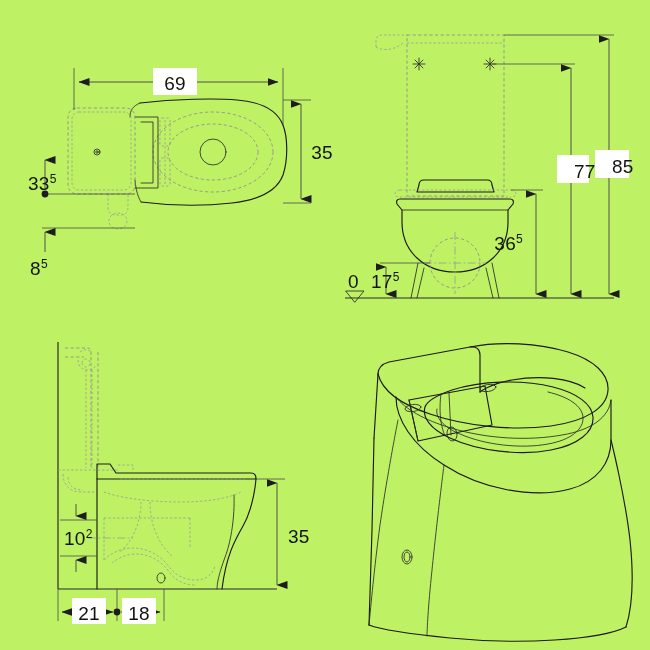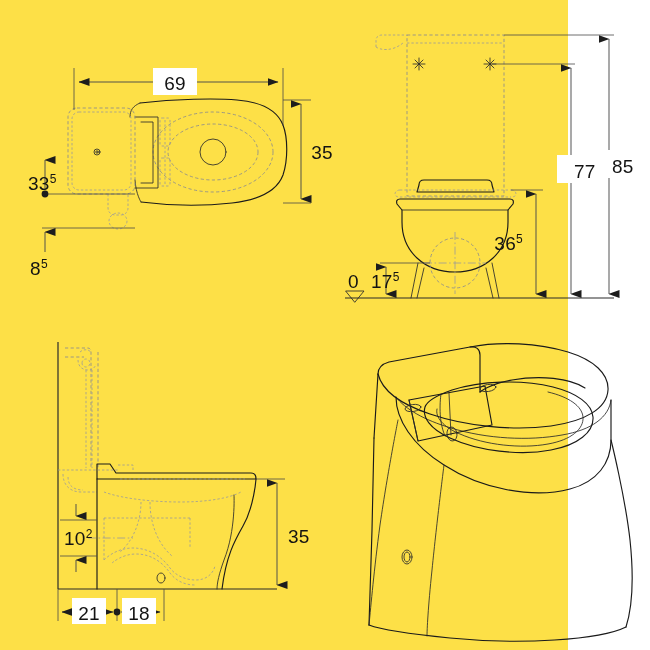--- a/index.html
+++ b/index.html
@@ -10,23 +10,23 @@
   }
   body {
     width: 650px;
     height: 650px;
     font-family: "Liberation Sans", sans-serif;
     overflow: hidden;
     position: relative;
   }
   #sheet {
     position: relative;
-    width: 568px;
+    width: 650px;
     height: 650px;
-    background: #fde047;
+    background: #bef264;
   }
   svg.drawing {
     position: absolute;
     left: 0;
     top: 0;
     width: 650px;
     height: 650px;
     display: block;
   }
   

